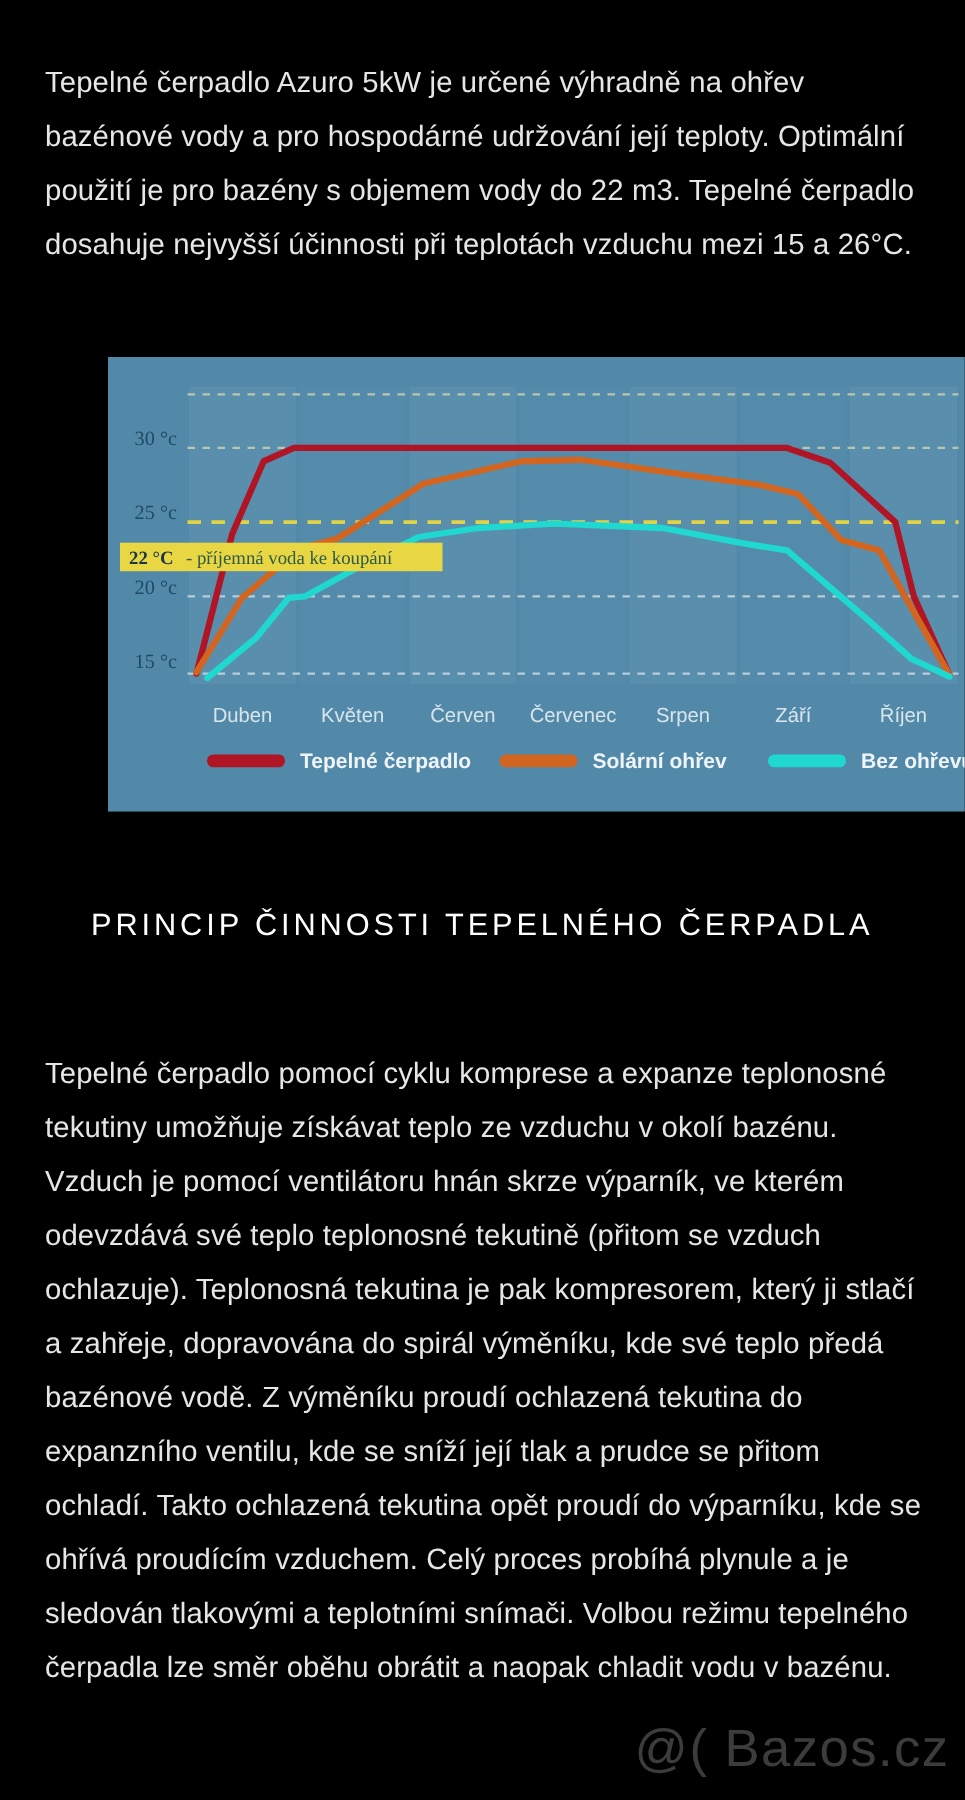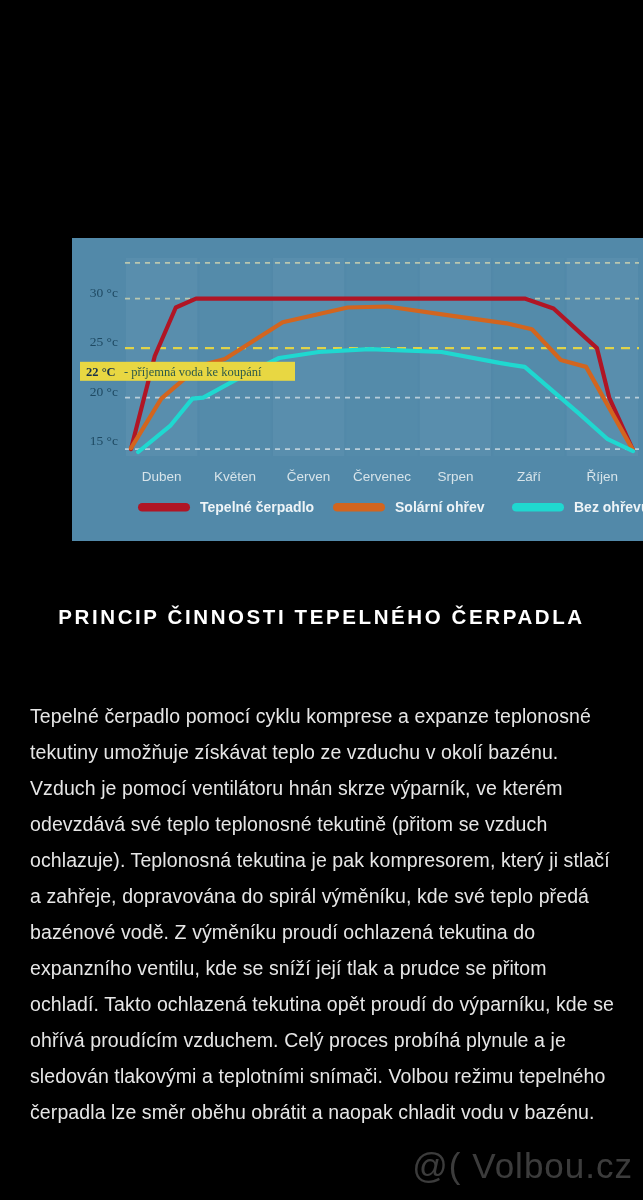--- a/index.html
+++ b/index.html
@@ -40,21 +40,21 @@
   #principle-paragraph { top: 678px; }
 
   
   .section-heading {
     position: absolute;
     left: 40px;
     top: 583px;
     width: 563px;
     text-align: center;
     font-size: 20.5px;
-    font-weight: 700;
+    font-weight: 400;
     letter-spacing: 2.6px;
     line-height: 34px;
     color: #ffffff;
   }
 
   
   .chart-figure {
     position: absolute;
     left: 32px;
     top: 222px;
@@ -77,20 +77,21 @@
     font-weight: 400;
     pointer-events: none;
     white-space: nowrap;
   }
 </style>
 </head>
 <body>
 
 <div class="page">
 
+  <p class="para" id="intro-paragraph">Tepelné čerpadlo Azuro 5kW je určené výhradně na ohřev bazénové vody a pro hospodárné udržování její teploty. Optimální použití je pro bazény s objemem vody do 22 m3. Tepelné čerpadlo dosahuje nejvyšší účinnosti při teplotách vzduchu mezi 15 a 26°C.</p>
 
   <figure class="chart-figure">
     <svg class="chart-svg" viewBox="0 0 581 303" xmlns="http://www.w3.org/2000/svg">
       <rect x="0" y="0" width="581" height="303" fill="#5289a9"></rect>
       <g id="chart-bands">
           <rect x="54.0" y="20" width="71.4" height="198.0" fill="#6a9cb7" fill-opacity="0.3"></rect>
           <rect x="127.4" y="20" width="71.4" height="198.0" fill="#6a9cb7" fill-opacity="0.1"></rect>
           <rect x="200.9" y="20" width="71.4" height="198.0" fill="#6a9cb7" fill-opacity="0.3"></rect>
           <rect x="274.3" y="20" width="71.4" height="198.0" fill="#6a9cb7" fill-opacity="0.1"></rect>
           <rect x="347.7" y="20" width="71.4" height="198.0" fill="#6a9cb7" fill-opacity="0.3"></rect>
@@ -137,14 +138,14 @@
           <rect x="440" y="265" width="52" height="8.5" rx="4.2" fill="#1fd8d0"></rect>
           <text x="502" y="274" fill="#eef4f7" font-size="14" font-weight="700" font-family="&quot;Liberation Sans&quot;, sans-serif">Bez ohřevu</text>
         </g>
     </svg>
   </figure>
 
   <h2 class="section-heading">PRINCIP ČINNOSTI TEPELNÉHO ČERPADLA</h2>
 
   <p class="para" id="principle-paragraph">Tepelné čerpadlo pomocí cyklu komprese a expanze teplonosné tekutiny umožňuje získávat teplo ze vzduchu v okolí bazénu. Vzduch je pomocí ventilátoru hnán skrze výparník, ve kterém odevzdává své teplo teplonosné tekutině (přitom se vzduch ochlazuje). Teplonosná tekutina je pak kompresorem, který ji stlačí a zahřeje, dopravována do spirál výměníku, kde své teplo předá bazénové vodě. Z výměníku proudí ochlazená tekutina do expanzního ventilu, kde se sníží její tlak a prudce se přitom ochladí. Takto ochlazená tekutina opět proudí do výparníku, kde se ohřívá proudícím vzduchem. Celý proces probíhá plynule a je sledován tlakovými a teplotními snímači. Volbou režimu tepelného čerpadla lze směr oběhu obrátit a naopak chladit vodu v bazénu.</p>
 
-  <div class="watermark">@( Volbou.cz</div>
+  <div class="watermark">@( Bazos.cz</div>
 </div>
 
 </body></html>

